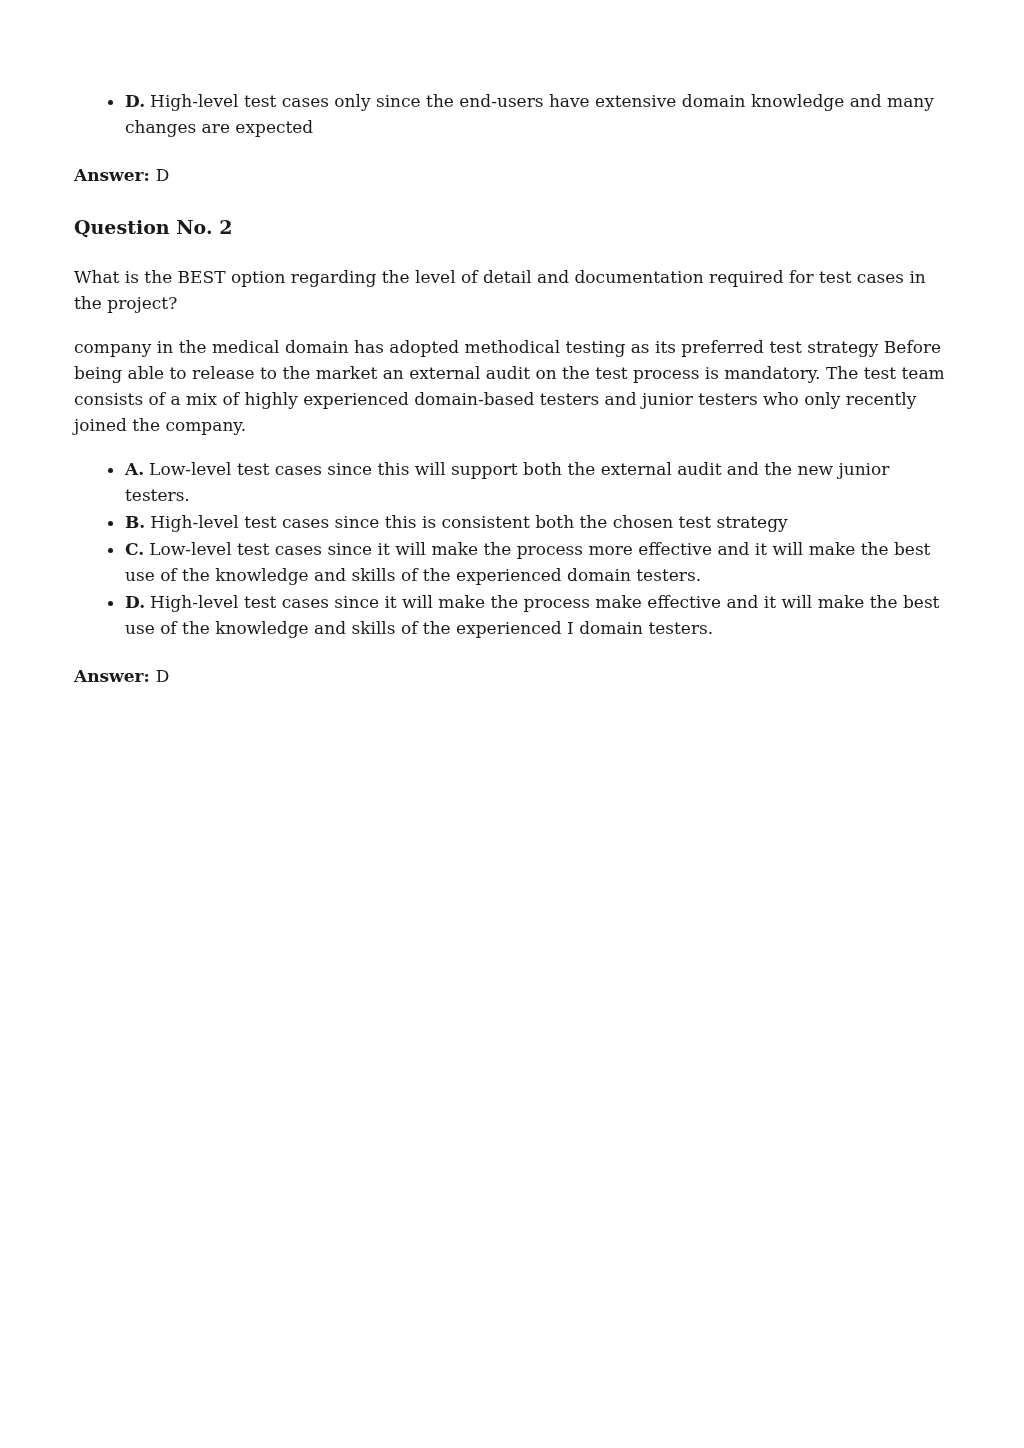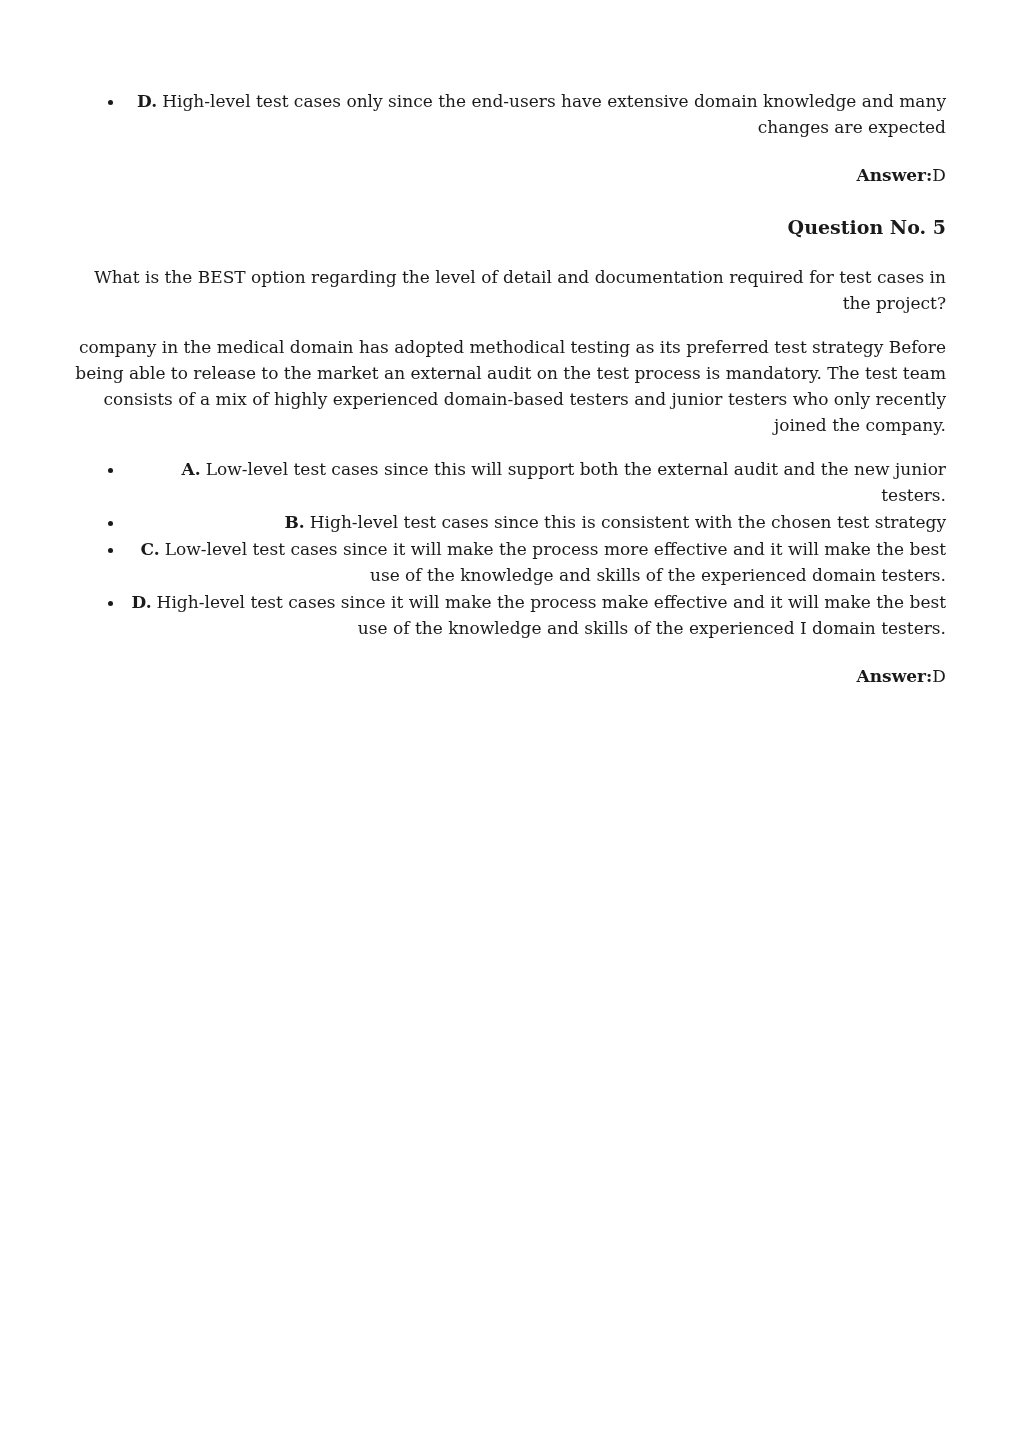--- a/index.html
+++ b/index.html
@@ -11,21 +11,20 @@
     width: 1024px;
     height: 1448px;
     box-sizing: border-box;
     background: #ffffff;
     color: #1a1a1a;
     font-family: "DejaVu Serif", "Liberation Serif", serif;
     font-size: 17px;
     line-height: 26px;
     padding: 72px 78px 0 74px;
     overflow: hidden;
-    text-align: right;
   }
   p {
     margin: 18px 0;
   }
   ul.options {
     margin: 16px 0;
     padding-left: 51px;
     list-style: disc outside;
   }
   ul.options li {
@@ -33,20 +32,21 @@
   }
   ul.options li .opt-letter {
     font-weight: bold;
     margin-right: 5px;
   }
   .answer-line {
     margin: 22px 0;
   }
   .answer-line .answer-label {
     font-weight: bold;
+    margin-right: 6px;
   }
   h2.question-heading {
     font-size: 19px;
     line-height: 26px;
     font-weight: bold;
     margin: 26px 0 24px 0;
   }
   .first-block {
     margin-top: 0;
   }
@@ -59,32 +59,32 @@
   <ul class="options first-block">
     <li>
       <span class="opt-letter">D.</span><span>High-level test cases only since the end-users have extensive domain knowledge and many changes are expected</span>
     </li>
   </ul>
 
   <p class="answer-line">
     <span class="answer-label">Answer:</span><span>D</span>
   </p>
 
-  <h2 class="question-heading">Question No. 5</h2>
+  <h2 class="question-heading">Question No. 2</h2>
 
   <p>What is the BEST option regarding the level of detail and documentation required for test cases in the project?</p>
 
   <p>company in the medical domain has adopted methodical testing as its preferred test strategy Before being able to release to the market an external audit on the test process is mandatory. The test team consists of a mix of highly experienced domain-based testers and junior testers who only recently joined the company.</p>
 
   <ul class="options">
     <li>
       <span class="opt-letter">A.</span><span>Low-level test cases since this will support both the external audit and the new junior testers.</span>
     </li>
     <li>
-      <span class="opt-letter">B.</span><span>High-level test cases since this is consistent with the chosen test strategy</span>
+      <span class="opt-letter">B.</span><span>High-level test cases since this is consistent both the chosen test strategy</span>
     </li>
     <li>
       <span class="opt-letter">C.</span><span>Low-level test cases since it will make the process more effective and it will make the best use of the knowledge and skills of the experienced domain testers.</span>
     </li>
     <li>
       <span class="opt-letter">D.</span><span>High-level test cases since it will make the process make effective and it will make the best use of the knowledge and skills of the experienced I domain testers.</span>
     </li>
   </ul>
 
   <p class="answer-line">

